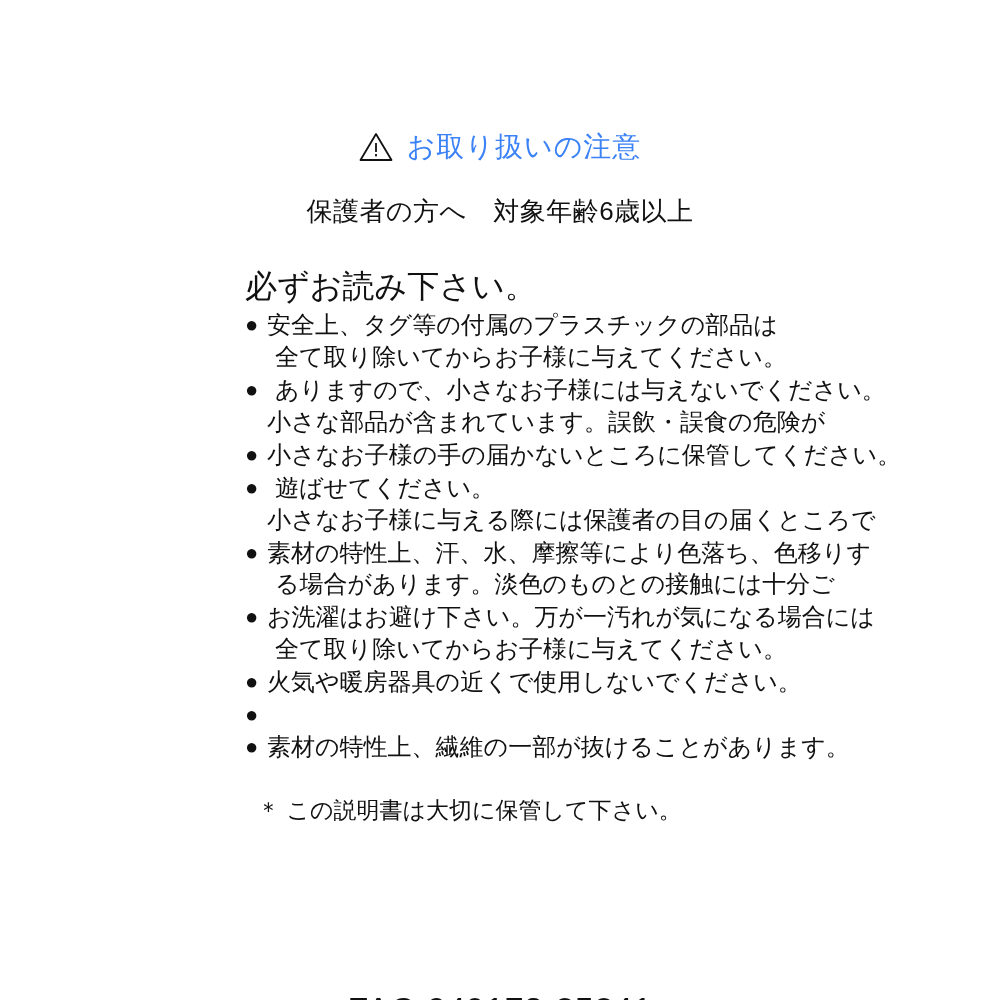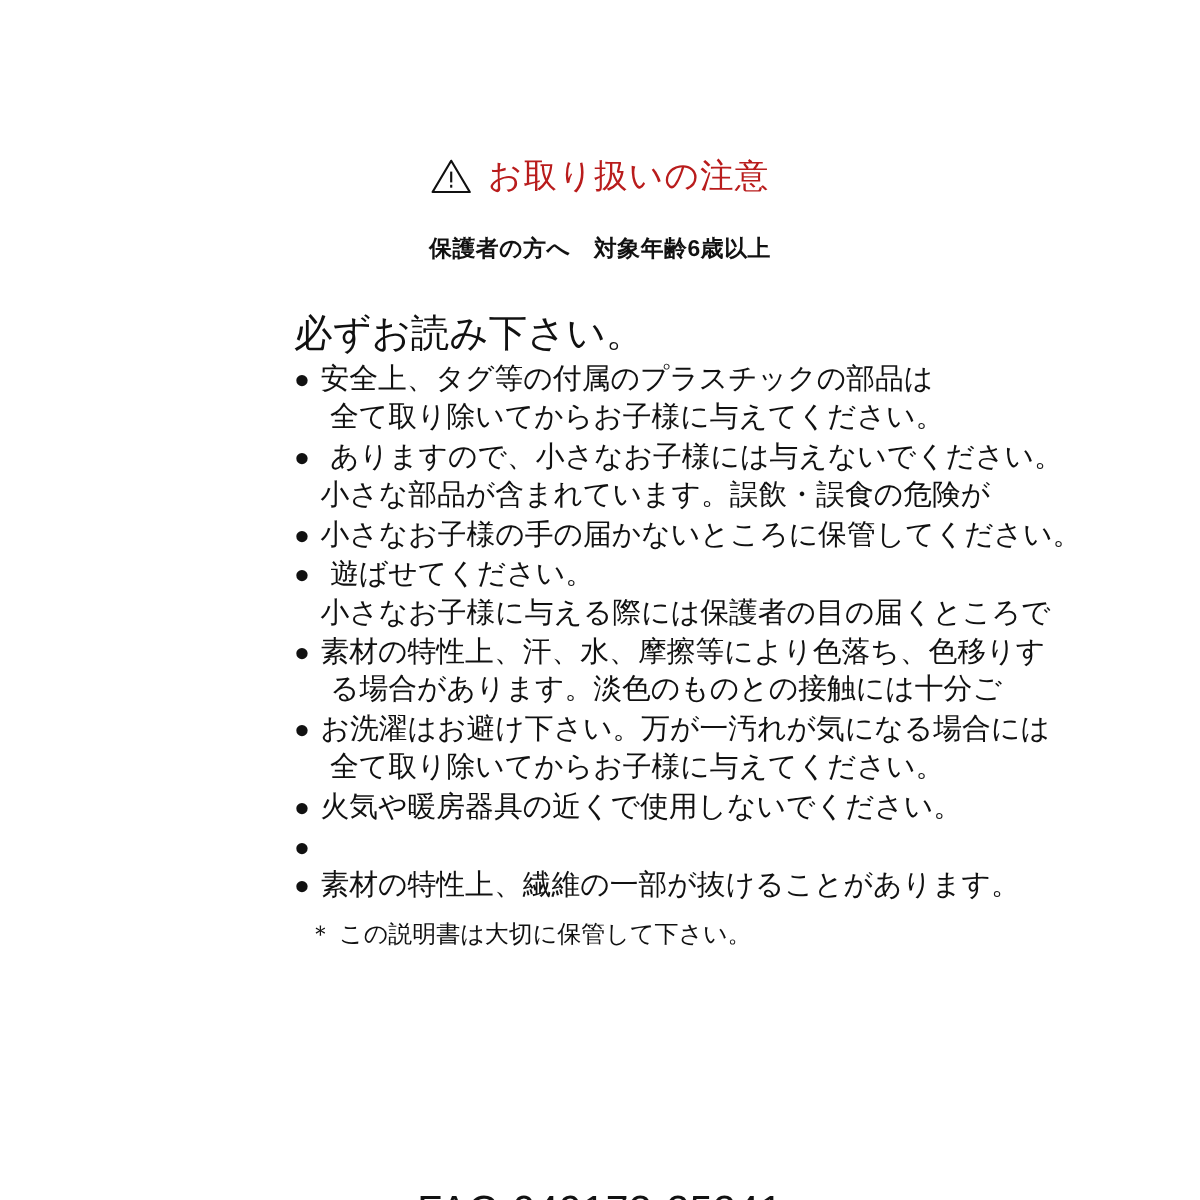--- a/index.html
+++ b/index.html
@@ -32,35 +32,34 @@
     margin-top: 128px;
   }
   .warn-icon {
     width: 34px;
     height: 30px;
     display: block;
   }
   .title-text {
     font-size: 28px;
     letter-spacing: 1px;
-    color: #b91c1c;
+    color: #3b82f6;
     white-space: nowrap;
   }
 
   
   .subtitle-row {
     display: flex;
     justify-content: center;
     margin-top: 28px;
   }
   .subtitle-text {
-    font-size: 19px;
+    font-size: 26px;
     letter-spacing: 0.5px;
     white-space: pre;
-    font-weight: bold;
   }
 
   
   .body-block {
     margin: 36px 0 0 0;
     padding-left: 245px;
     padding-right: 40px;
   }
   .lead {
     font-size: 32px;
@@ -86,22 +85,22 @@
   .item-lines .ln {
     display: block;
     white-space: pre;
   }
   .item-lines .ln.indent {
     padding-left: 8px;
   }
 
   
   .note {
-    font-size: 20px;
-    margin-top: 11px;
+    font-size: 23px;
+    margin-top: 32px;
     padding-left: 12px;
     white-space: pre;
   }
 
   
   .footer-code {
     position: absolute;
     left: 0;
     right: 0;
     top: 862px;

